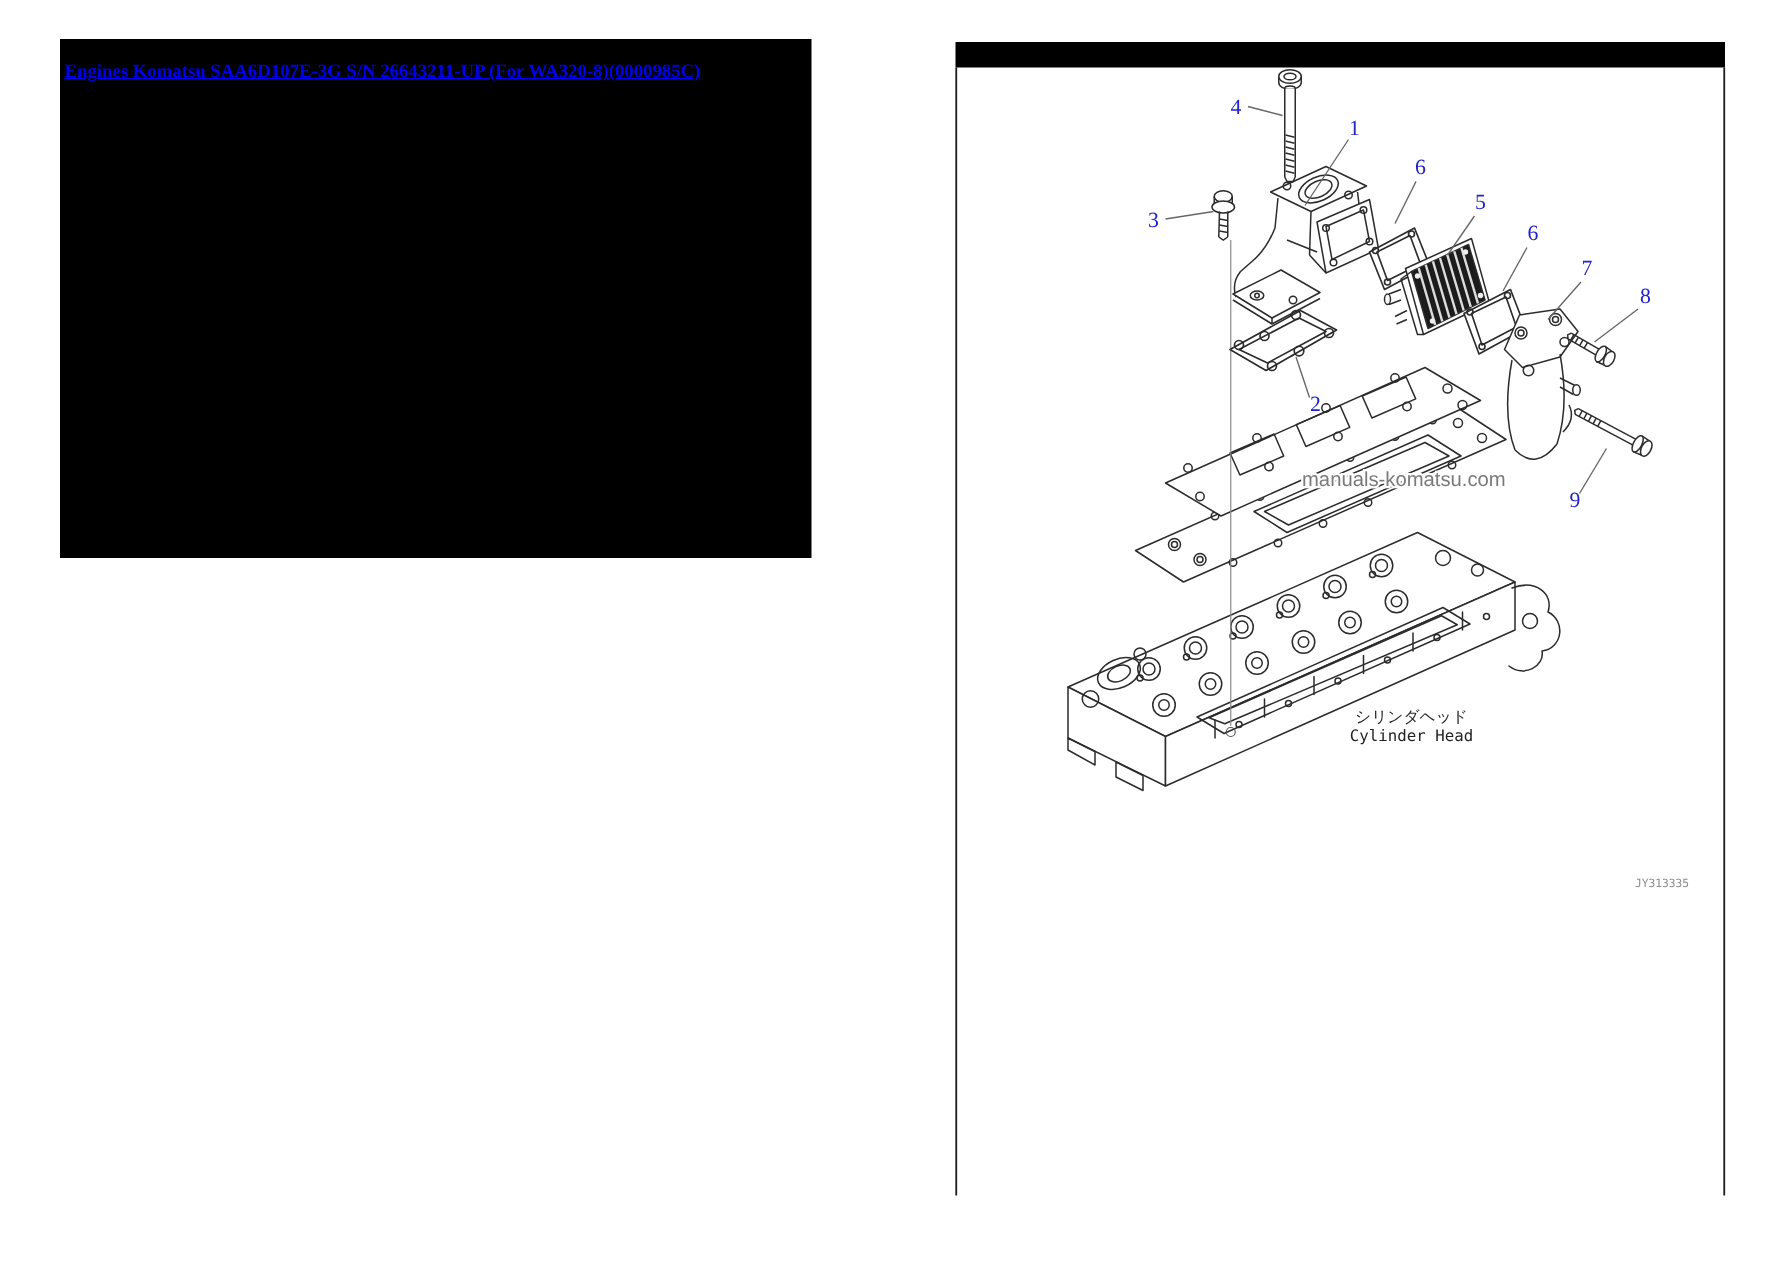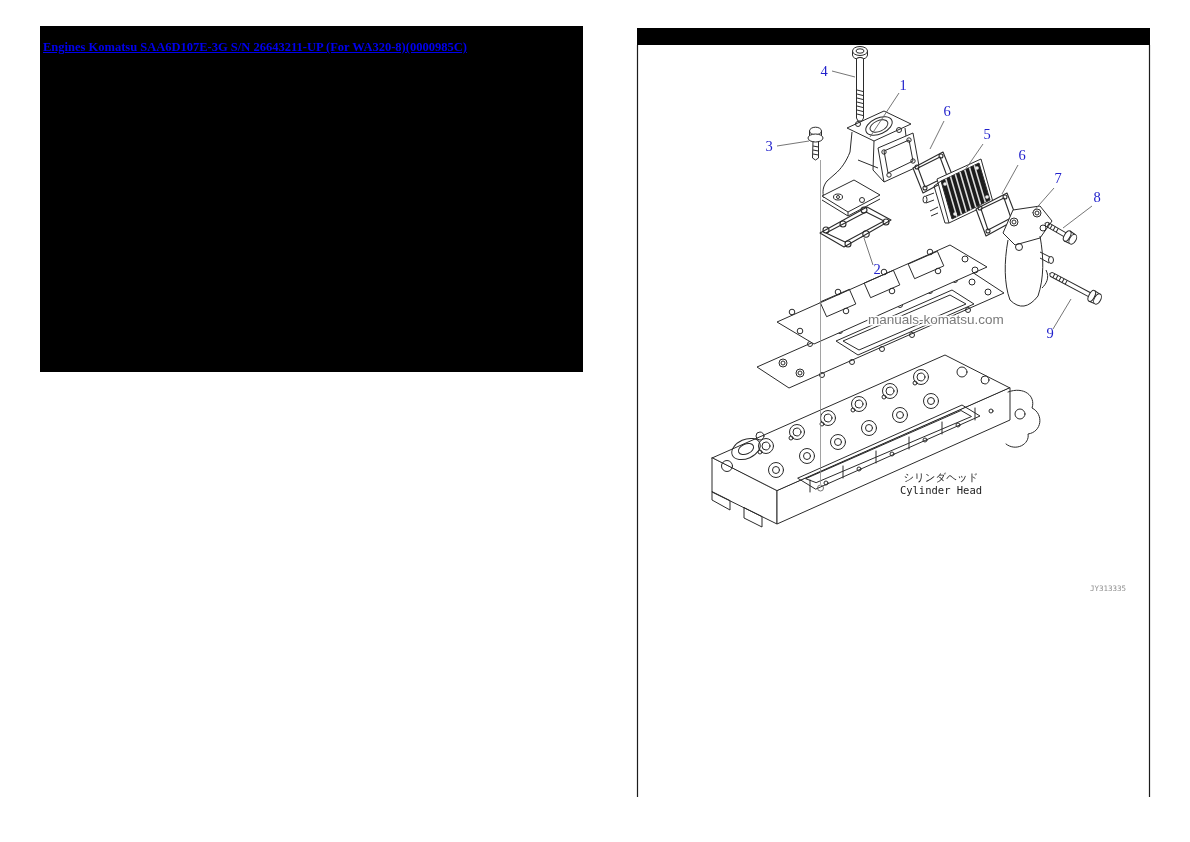--- a/index.html
+++ b/index.html
@@ -1,19 +1,19 @@
 <!DOCTYPE html>
 <html><head>
 <meta charset="utf-8">
 <style>
   html,body{margin:0;padding:0;background:#ffffff;}
   body{width:1190px;height:842px;position:relative;overflow:hidden;
        font-family:"Liberation Sans",sans-serif;}
   .page{position:absolute;inset:0;background:#ffffff;}
-  .left-panel{position:absolute;left:40px;top:26px;width:543px;height:346px;background:#000000;}
+  .left-panel{position:absolute;left:40px;top:26px;width:501px;height:346px;background:#000000;}
   .catalog-link{position:absolute;left:3px;top:14px;display:block;
        font-family:"Liberation Serif",serif;font-weight:bold;font-size:12.5px;
        color:#0000ee;text-decoration:underline;white-space:nowrap;cursor:pointer;}
   .diagram-panel{position:absolute;left:0;top:0;width:1190px;height:842px;pointer-events:none;}
   .diagram-panel svg{position:absolute;inset:0;}
   .diagram-panel svg text{pointer-events:auto;}
   .callout{font-family:"Liberation Serif",serif;font-size:14.5px;fill:#2222cc;cursor:pointer;}
   .wm{font-family:"Liberation Sans",sans-serif;font-size:13.5px;fill:#7a7a7a;
       paint-order:stroke;stroke:#ffffff;stroke-width:3px;}
   .complabel{font-family:"DejaVu Sans Mono",monospace;font-size:10.5px;fill:#222222;}

